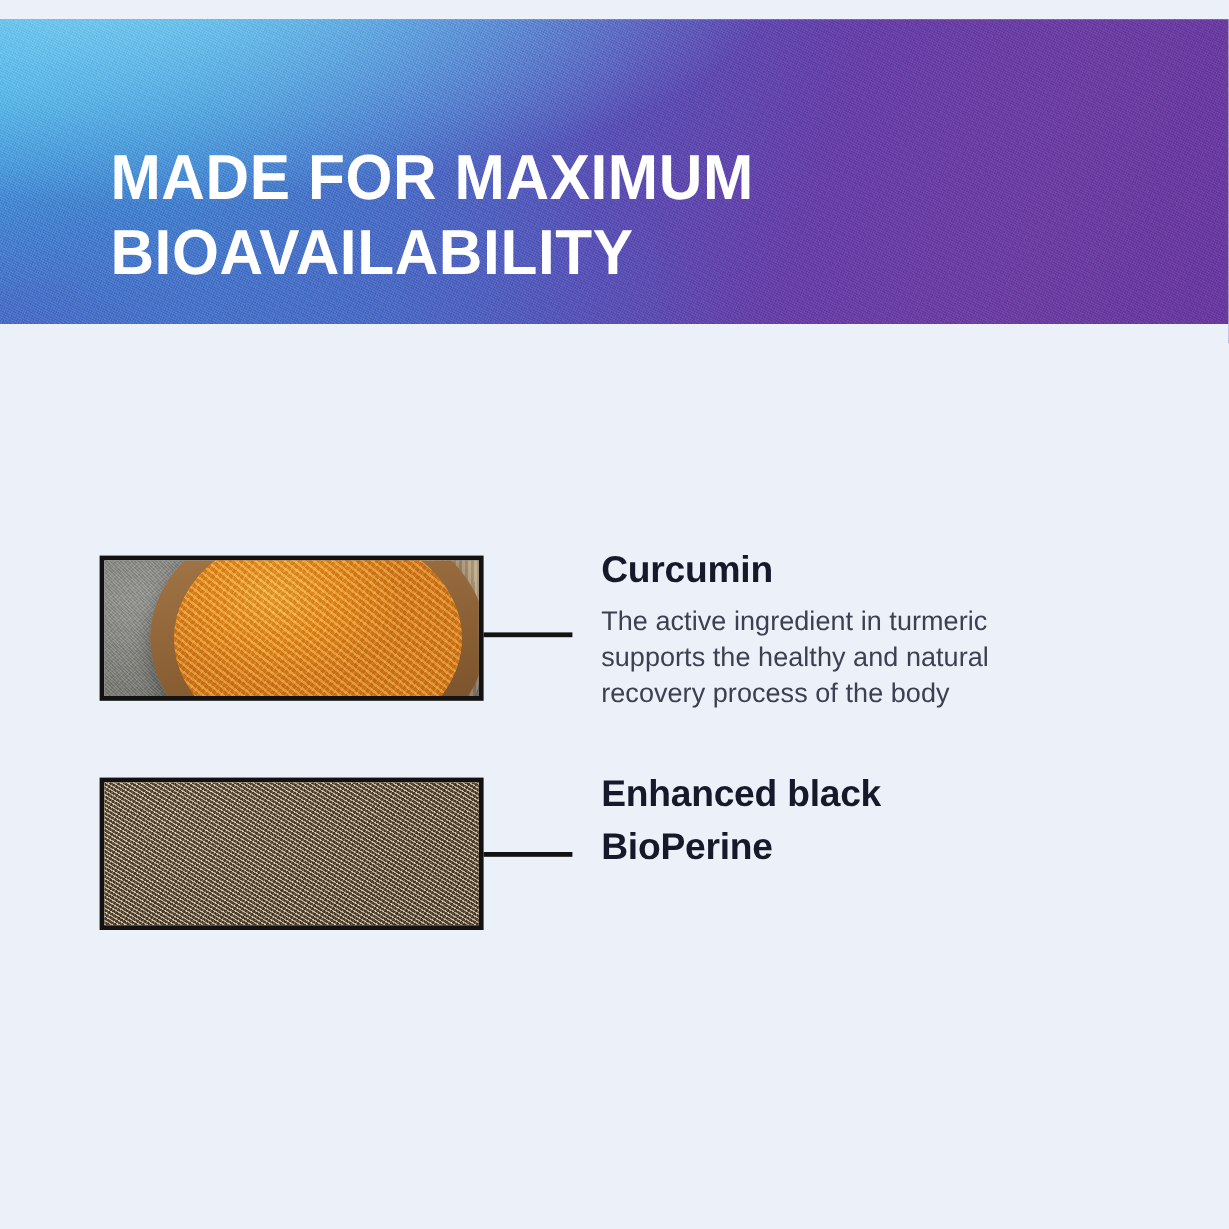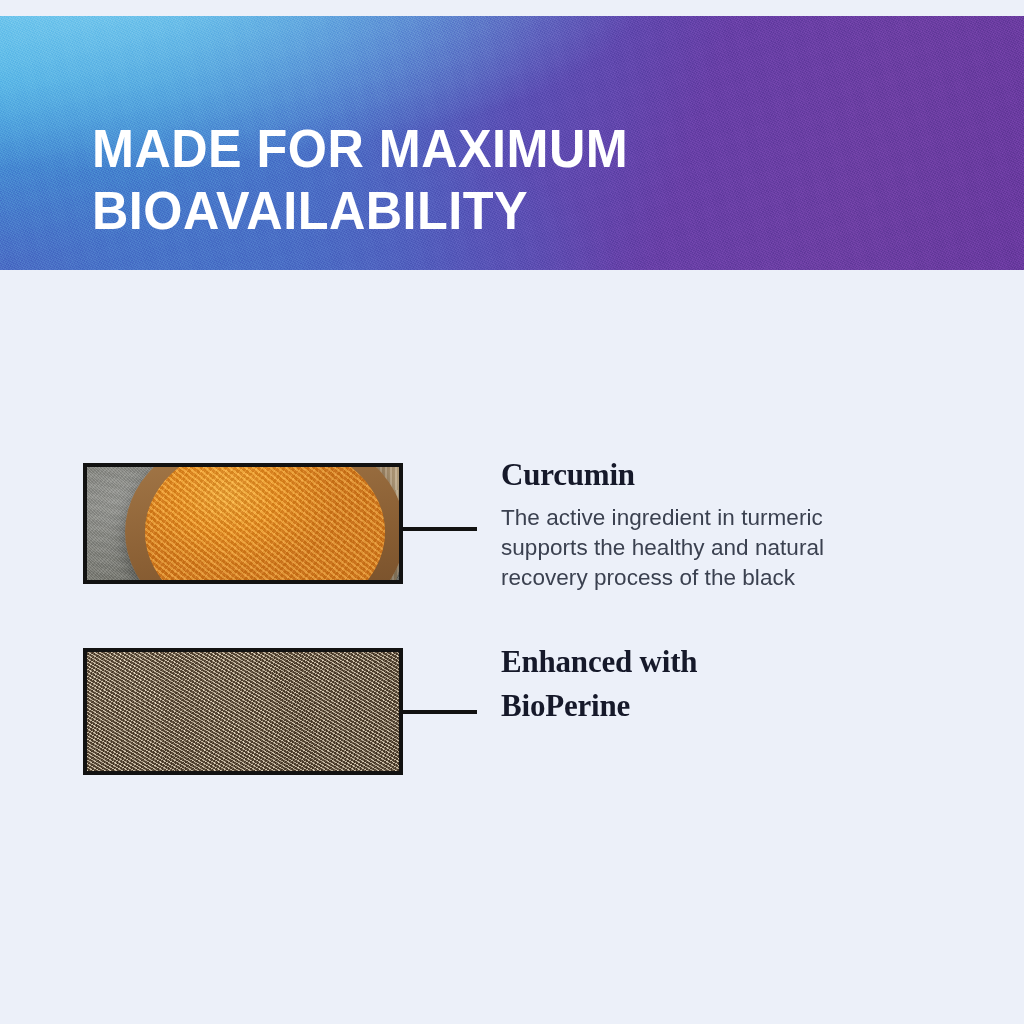--- a/index.html
+++ b/index.html
@@ -225,21 +225,21 @@
     position: absolute;
     left: 501px;
     width: 520px;
   }
   .feature-text-1 { top: -10px; }
   .feature-text-2 { top: -8px; }
 
   .feature-title {
     margin: 0;
     color: #16192a;
-    font-family: Liberation Serif, serif;
+    font-family: Liberation Sans, sans-serif;
     font-weight: 700;
     font-size: 31px;
     line-height: 44px;
     letter-spacing: -0.2px;
     white-space: pre-line;
   }
   .feature-desc {
     margin: 6px 0 0 0;
     color: #3b4150;
     font-family: "Liberation Sans", sans-serif;
@@ -275,36 +275,36 @@
           </div>
         </div>
       </div>
 
       <div class="connector connector-1"></div>
 
       <div class="feature-text feature-text-1">
         <h2 class="feature-title">Curcumin</h2>
         <p class="feature-desc">The active ingredient in turmeric
 supports the healthy and natural
-recovery process of the black</p>
+recovery process of the body</p>
       </div>
 
     </div>
 
     <div class="feature feature-2">
 
       <div class="thumb thumb-2">
         <div class="pepper">
           <div class="grain"></div>
         </div>
       </div>
 
       <div class="connector connector-2"></div>
 
       <div class="feature-text feature-text-2">
-        <h2 class="feature-title">Enhanced with
+        <h2 class="feature-title">Enhanced black
 BioPerine</h2>
       </div>
 
     </div>
 
   </div>
 </div>
 
 </body></html>

